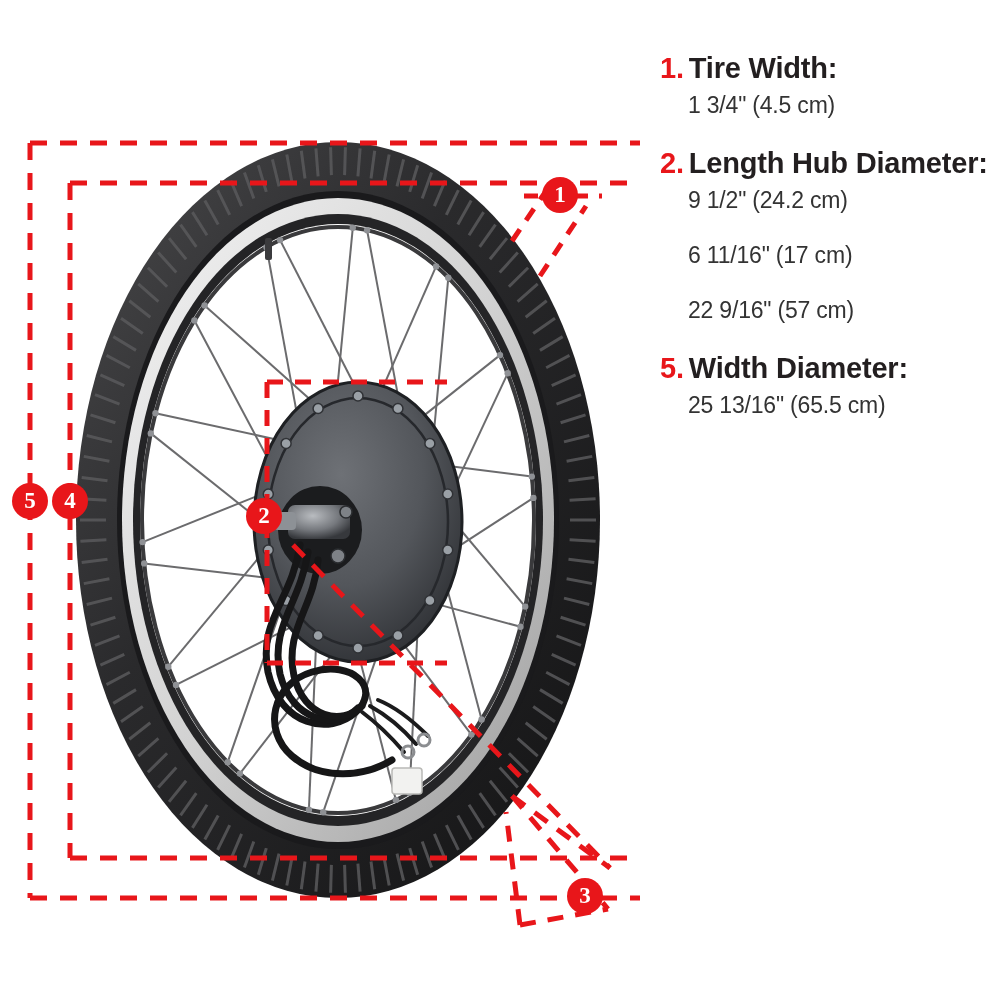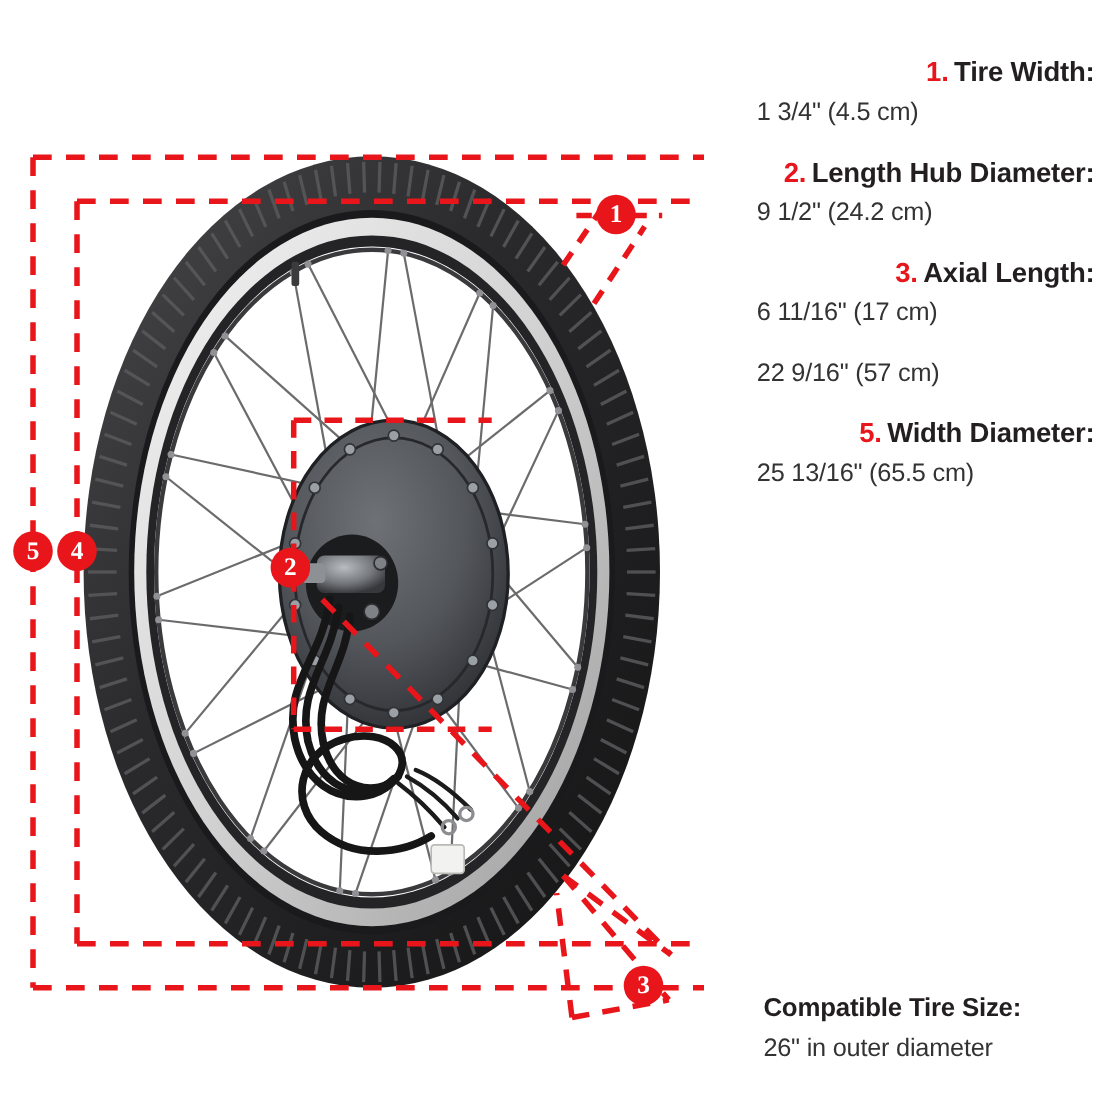--- a/index.html
+++ b/index.html
@@ -24,25 +24,24 @@
     left: 660px;
     top: 52px;
     width: 335px;
   }
   .spec-item {
     margin-bottom: 28px;
   }
   .spec-head {
     display: block;
     white-space: nowrap;
-    font-size: 25px;
+    font-size: 29px;
     font-weight: bold;
     color: #231f20;
     letter-spacing: -0.2px;
-    text-align: right;
   }
   .spec-num {
     color: #e8161a;
     font-weight: bold;
     margin-right: 5px;
   }
   .spec-value {
     display: block;
     margin-top: 7px;
     margin-left: 28px;
@@ -422,33 +421,28 @@
       <span class="spec-head"><span class="spec-num">1.</span><span>Tire Width:</span></span>
       <span class="spec-value">1 3/4" (4.5 cm)</span>
     </div>
 
     <div class="spec-item">
       <span class="spec-head"><span class="spec-num">2.</span><span>Length Hub Diameter:</span></span>
       <span class="spec-value">9 1/2" (24.2 cm)</span>
     </div>
 
     <div class="spec-item">
-      <span class="spec-head"><span class="spec-num">3.</span><span>Axial Length:</span></span>
       <span class="spec-value">6 11/16" (17 cm)</span>
     </div>
 
     <div class="spec-item">
       <span class="spec-value">22 9/16" (57 cm)</span>
     </div>
 
     <div class="spec-item">
       <span class="spec-head"><span class="spec-num">5.</span><span>Width Diameter:</span></span>
       <span class="spec-value">25 13/16" (65.5 cm)</span>
     </div>
 
   </div>
 
-  <div id="compat-block">
-    <span id="compat-title">Compatible Tire Size:</span>
-    <span id="compat-value">26" in outer diameter</span>
-  </div>
 
 </div>
 
 </body></html>

